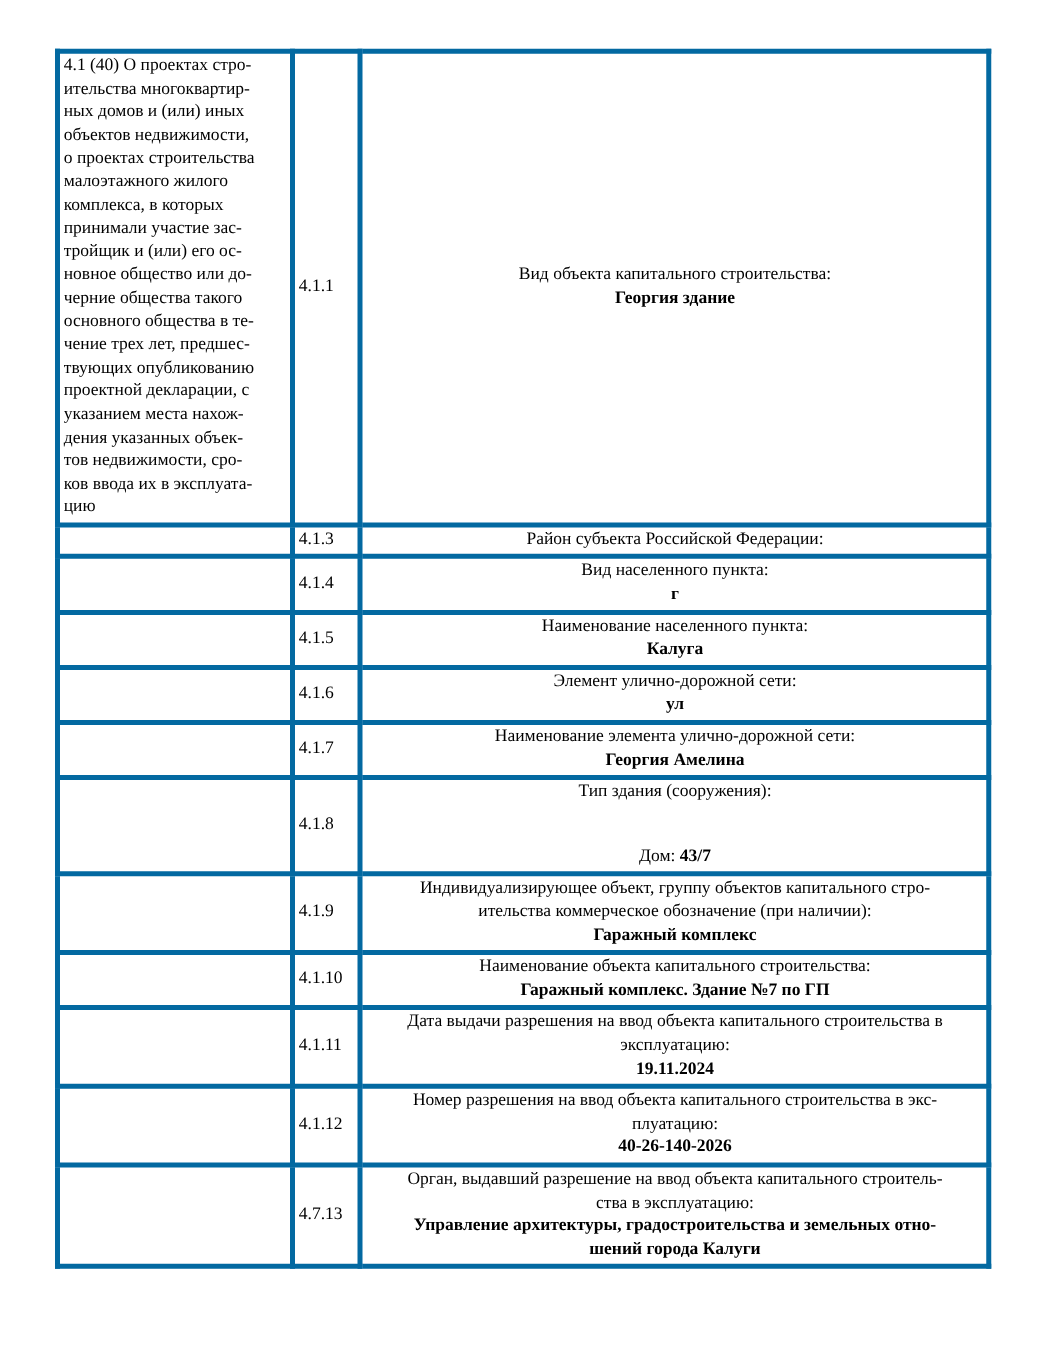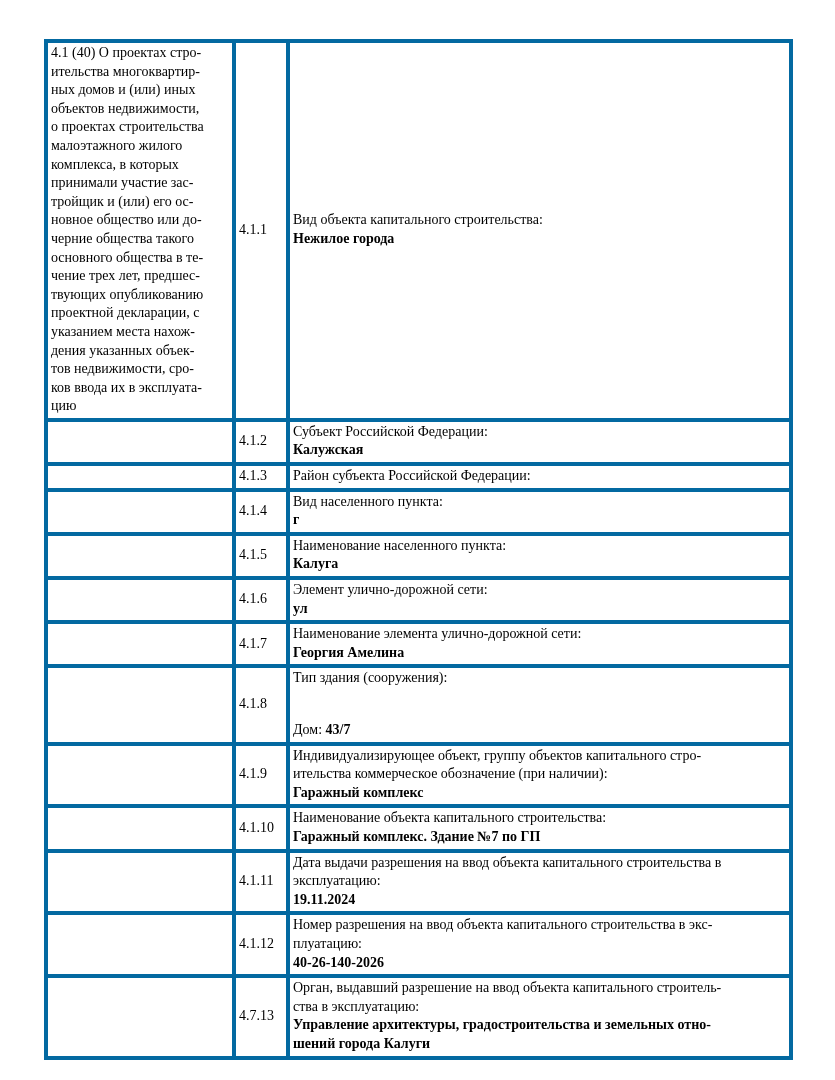--- a/index.html
+++ b/index.html
@@ -36,20 +36,21 @@
     vertical-align: top;
     white-space: pre-line;
     padding-top: 2px;
   }
   td.num-cell {
     vertical-align: middle;
     padding-left: 4px;
   }
   td.content-cell {
     vertical-align: middle;
+    text-align: center;
   }
   .field-label {
     white-space: pre-line;
   }
   .field-value {
     font-weight: bold;
     white-space: pre-line;
   }
   .inline-line { white-space: pre-line; margin-top: 33px; }
   .inline-line b { font-weight: bold; }
@@ -83,32 +84,24 @@
 твующих опубликованию
 проектной декларации, с
 указанием места нахож-
 дения указанных объек-
 тов недвижимости, сро-
 ков ввода их в эксплуата-
 цию</td>
       <td class="num-cell">4.1.1</td>
       <td class="content-cell">
         <div class="field-label">Вид объекта капитального строительства:</div>
-        <div class="field-value">Нежилое города</div>
-      </td>
-    </tr>
-
-    <tr>
-      <td></td>
-      <td class="num-cell">4.1.2</td>
-      <td class="content-cell">
-        <div class="field-label">Субъект Российской Федерации:</div>
-        <div class="field-value">Калужская</div>
-      </td>
-    </tr>
+        <div class="field-value">Георгия здание</div>
+      </td>
+    </tr>
+
 
     <tr>
       <td></td>
       <td class="num-cell">4.1.3</td>
       <td class="content-cell">
         <div class="field-label">Район субъекта Российской Федерации:</div>
         <div class="field-value"></div>
       </td>
     </tr>
 

